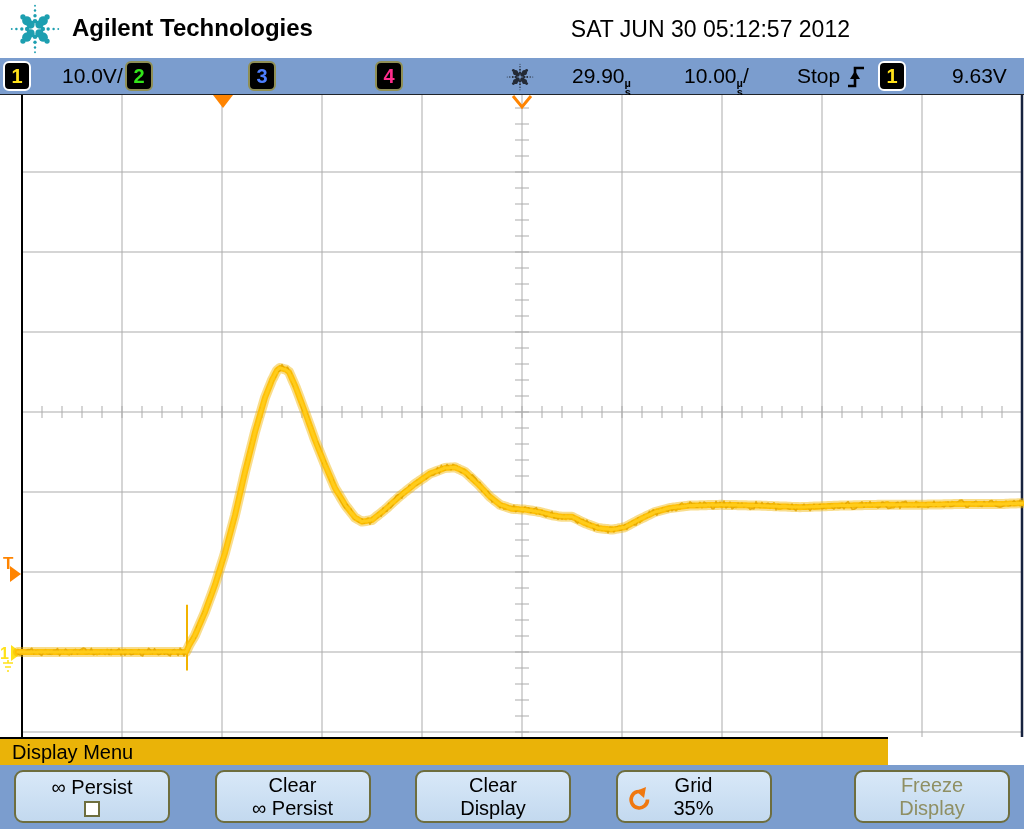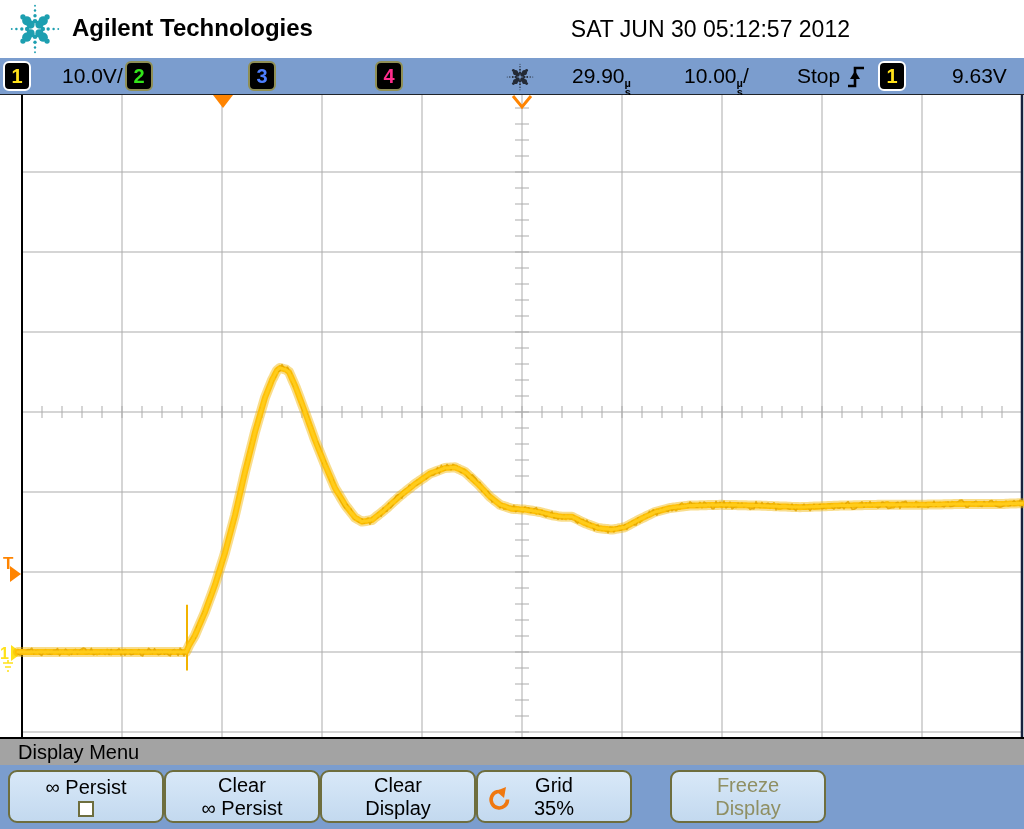--- a/index.html
+++ b/index.html
@@ -22,24 +22,24 @@
   .stext { position:absolute; top:4px; height:28px; line-height:28px; font-size:21px; color:#000; white-space:nowrap;margin-left:24px; }
   .stack { display:inline-flex; flex-direction:column; align-items:center; vertical-align:-4px;
            font-size:11px; line-height:9px; font-weight:bold; }
   .c-yel { color:#ffe11a; } .c-grn { color:#33e51a; } .c-blu { color:#4d7fff; } .c-pnk { color:#ff2d8d; }
 
   
   .scope { position:absolute; top:95px; left:0; width:1024px; height:642px; background:#ffffff; }
   .scope svg { display:block; }
 
   
-  .menutitle { position:absolute; top:737px; left:0; width:1024px; height:28px; background:#a3a3a3;
-               border-top:2px solid #000; font-size:20px; color:#000; padding-left:18px; line-height:26px; }
+  .menutitle { position:absolute; top:737px; left:0; width:888px; height:28px; background:#eab308;
+               border-top:2px solid #000; font-size:20px; color:#000; padding-left:12px; line-height:26px; }
   .menurow { position:absolute; top:765px; left:0; width:1024px; height:64px; background:#7b9dce;
-             display:flex; padding:5px 14px 0 8px; }
+             display:flex; justify-content:space-between; padding:5px 14px 0 14px; }
   .softkey { position:relative; width:156px; height:53px; background:#cfe2f6;
              background:linear-gradient(#d8e8f8,#c3d9ef); border:2px solid #6e6e3e; border-radius:9px;
              display:flex; flex-direction:column; align-items:center; justify-content:center;
              font-size:20px; color:#000; line-height:23px; cursor:pointer; }
   .softkey .skline { white-space:nowrap; }
   .skcheck { width:16px; height:16px; background:#fff; border:2px solid #6e6e3e; margin-top:2px; }
   .skcheck.checked { border:2px solid #000; display:flex; align-items:center; justify-content:center; }
   .skcheck.checked::after { content:""; width:9px; height:9px; background:#000; }
   .softkey.disabled { color:#8f8f63; cursor:default;margin-left:38px; }
   .knobicon { position:absolute; left:7px; top:14px; }

